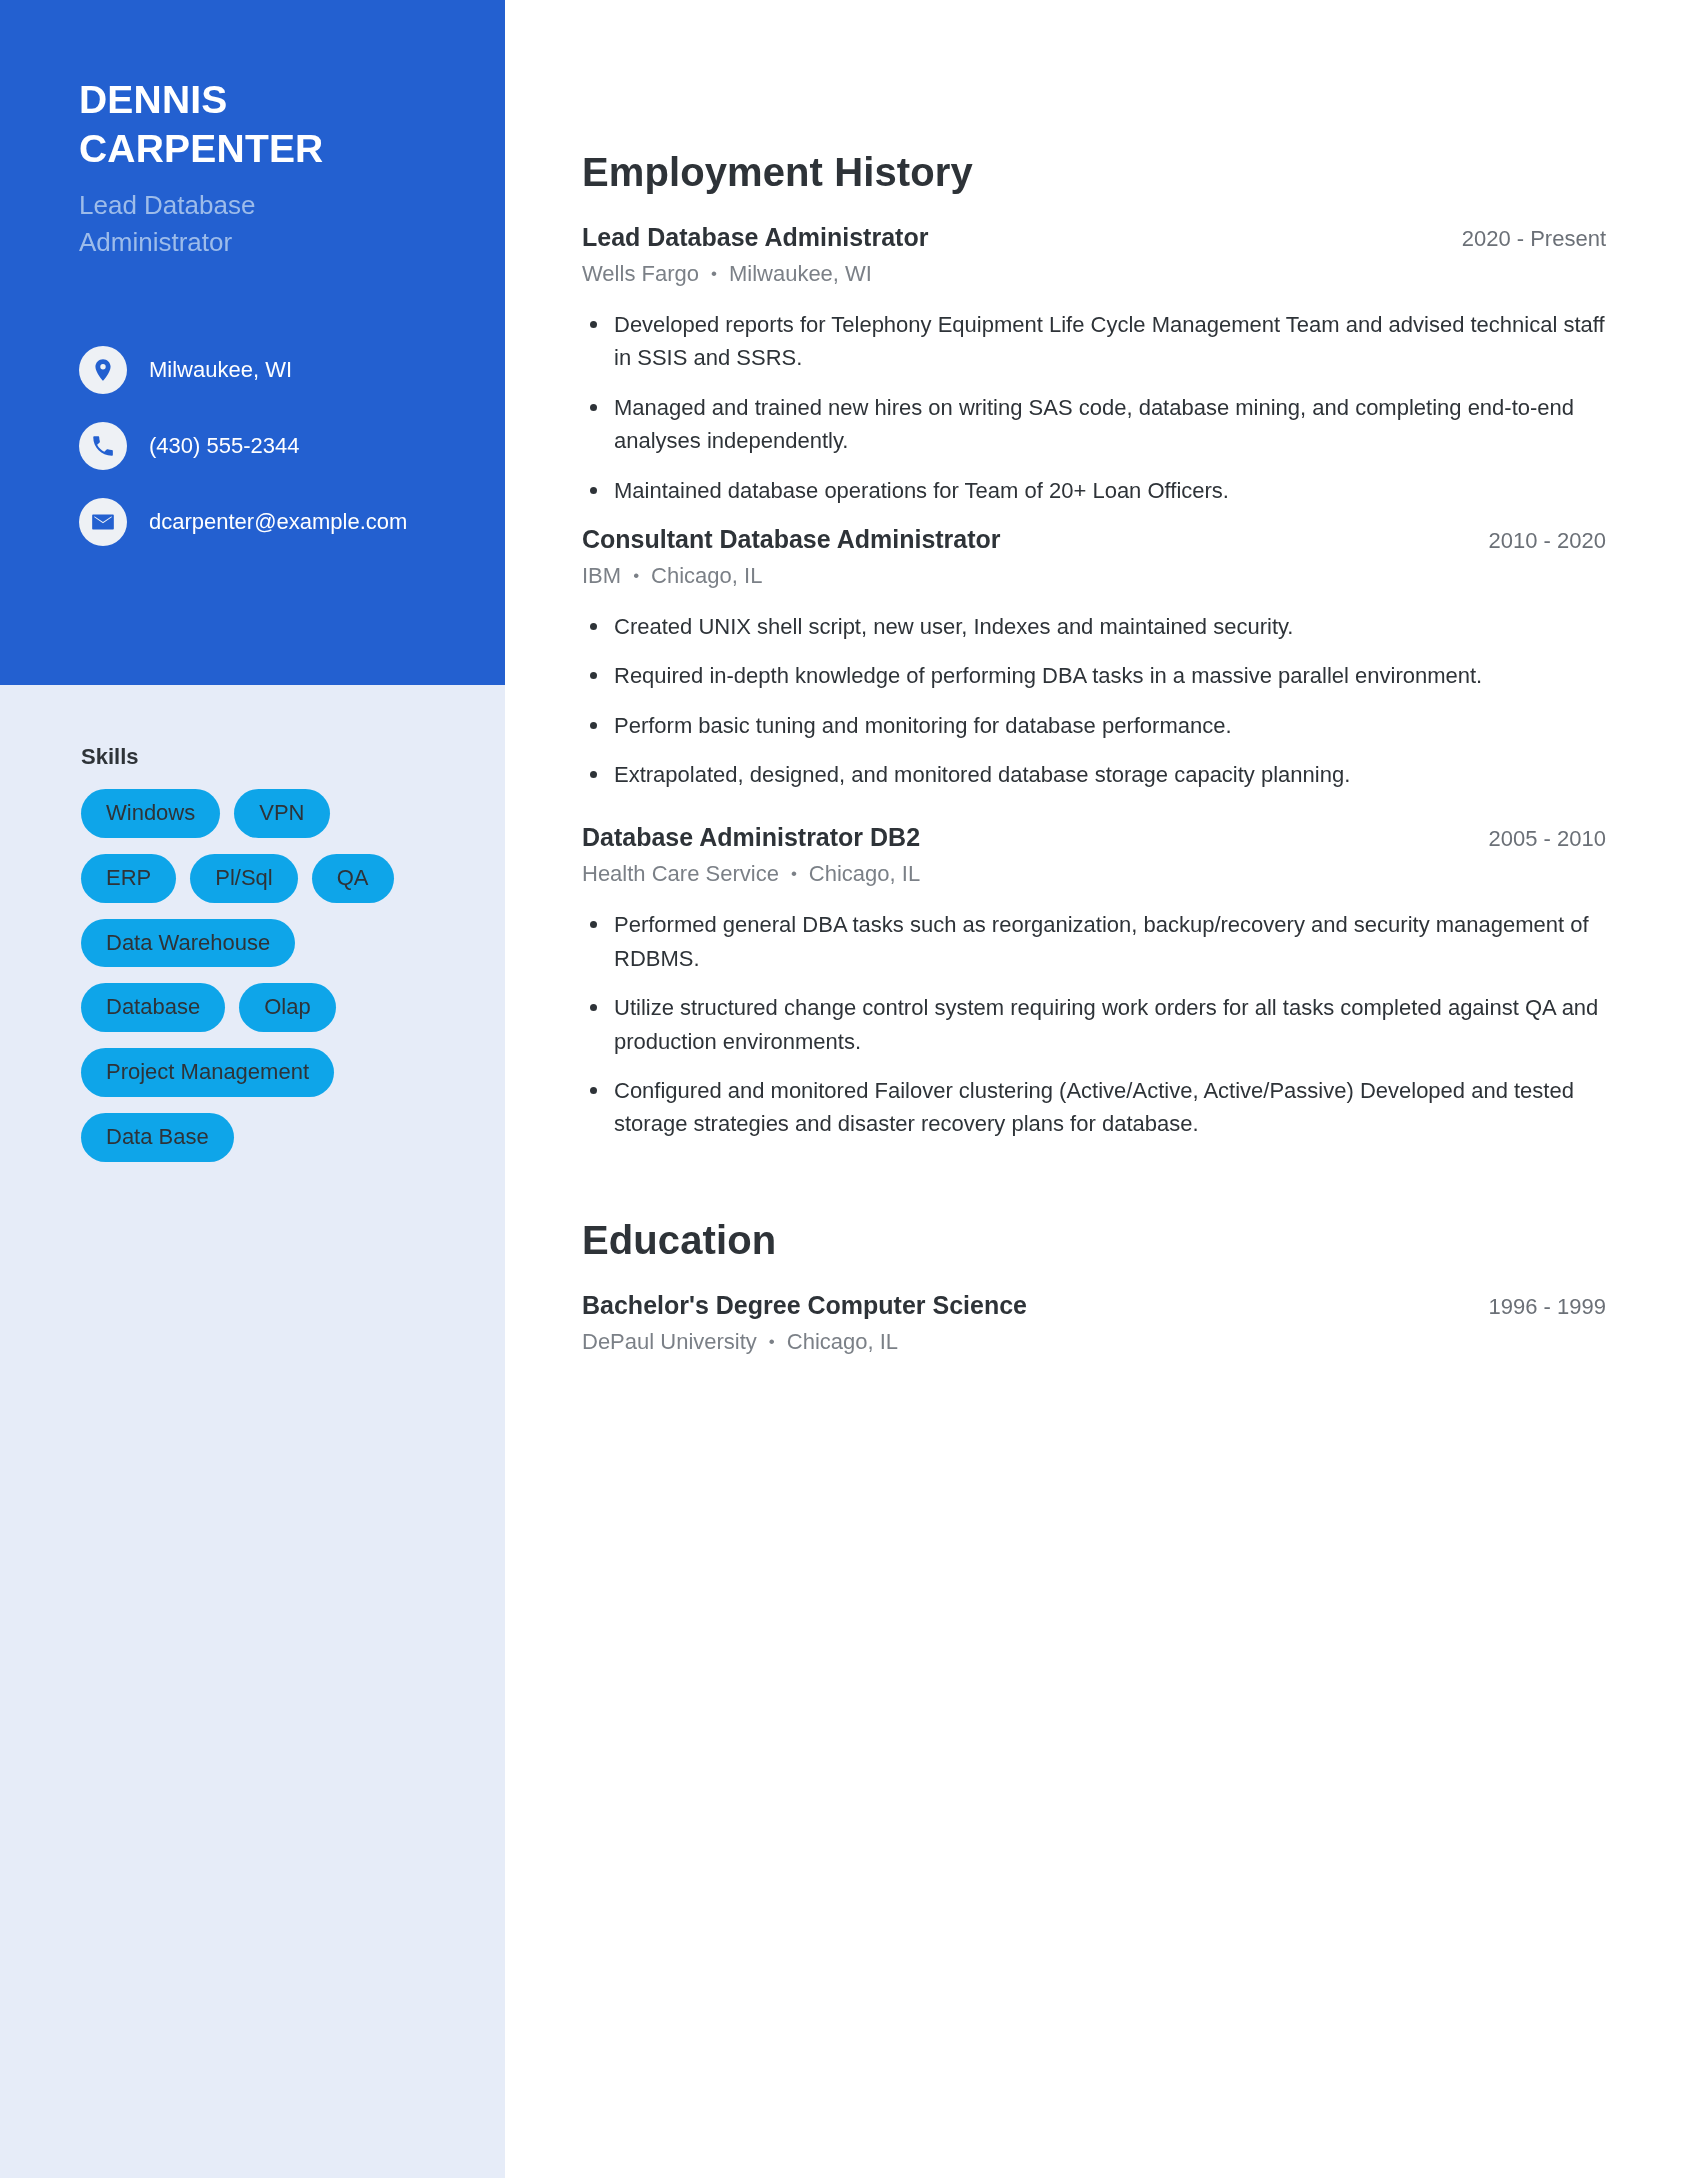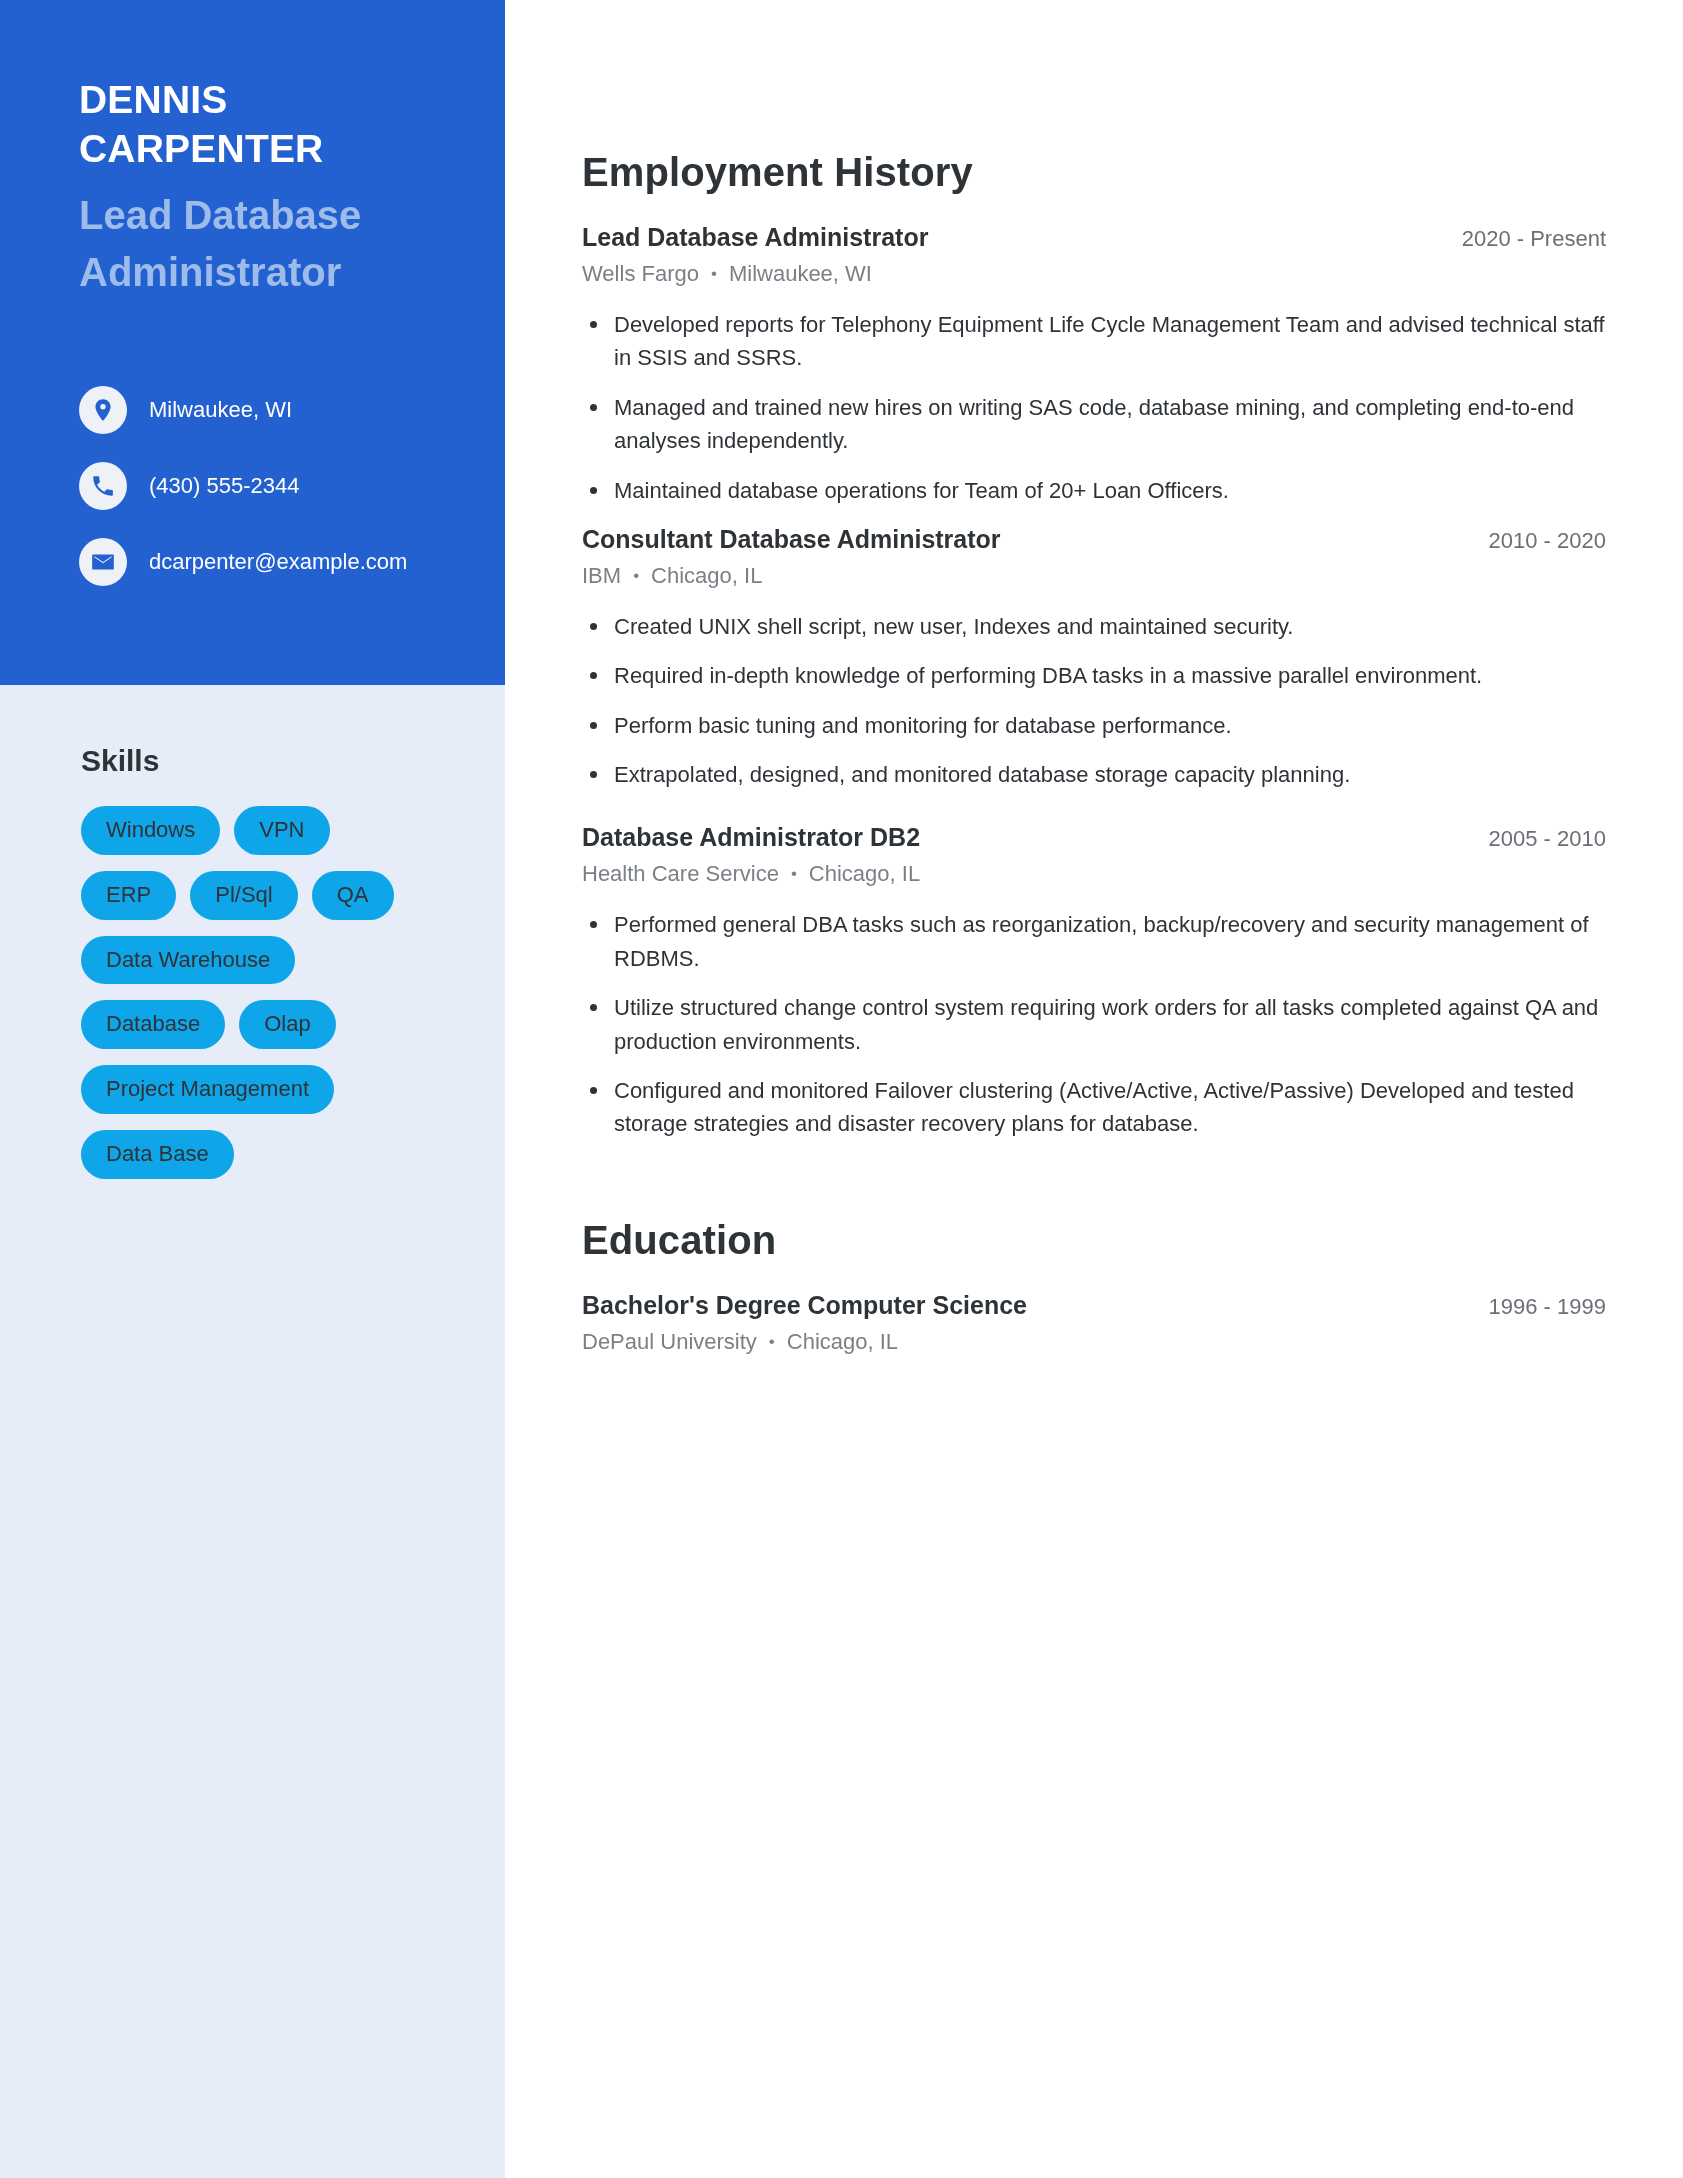--- a/index.html
+++ b/index.html
@@ -46,22 +46,22 @@
   .name-line {
     color: #ffffff;
     font-size: 39px;
     font-weight: bold;
     line-height: 1.26;
     letter-spacing: 0.2px;
   }
 
   .role-line {
     color: #9dbcea;
-    font-size: 40px;
-    font-weight: bold;
+    font-size: 26px;
+    font-weight: normal;
     line-height: 1.42;
   }
 
   .contacts {
     margin-top: 85px;
   }
   .contact-row {
     display: flex;
     align-items: flex-start;
     margin-bottom: 28px;
@@ -90,23 +90,23 @@
   
   .skills {
     position: absolute;
     left: 0;
     top: 685px;
     width: 505px;
     padding: 59px 50px 0 81px;
   }
   .skills-title {
     color: #2e3338;
-    font-size: 30px;
+    font-size: 22px;
     font-weight: bold;
-    margin-bottom: 28px;
+    margin-bottom: 19px;
   }
   .skill-rows { display: block; }
   .skill-row {
     display: flex;
     flex-wrap: nowrap;
     margin-bottom: 16px;
   }
   .skill-pill {
     background: #0ea5e9;
     border-radius: 99px;

